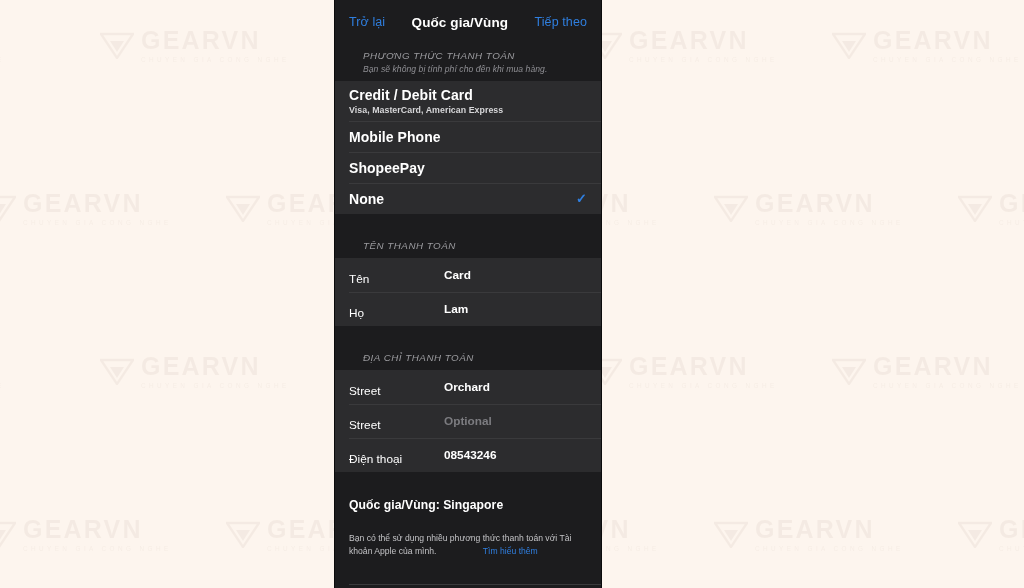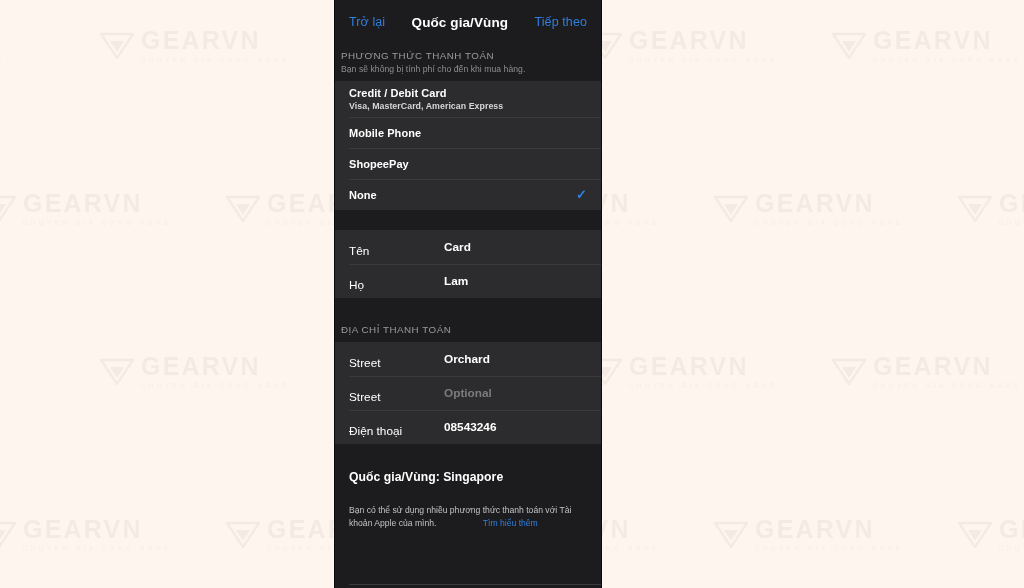--- a/index.html
+++ b/index.html
@@ -86,22 +86,23 @@
   }
   #nav-title {
     font-size: 13.5px;
     font-weight: 700;
     color: #ffffff;
     letter-spacing: 0.1px;
   }
 
   
   .section-head {
-    padding: 6px 14px 7px 6px;
+    padding: 6px 14px 7px 28px;
     background: #1c1c1e;
+    font-style: italic;
   }
   .section-head-title {
     font-size: 9.8px;
     color: #9b9b9f;
     letter-spacing: 0.5px;
     text-transform: uppercase;
   }
   .section-head-sub {
     font-size: 8.6px;
     color: #8e8e93;
@@ -125,21 +126,21 @@
   .row + .row::before {
     content: "";
     position: absolute;
     left: 14px;
     right: 0;
     top: 0;
     height: 1px;
     background: #3a3a3c;
   }
   .row-title {
-    font-size: 11px;
+    font-size: 14px;
     font-weight: 700;
     color: #ffffff;
     letter-spacing: 0.05px;
   }
   .row-sub {
     font-size: 8.8px;
     font-weight: 700;
     color: #d6d6d8;
     margin-top: 2px;
     letter-spacing: 0.05px;
@@ -428,20 +429,23 @@
       <div class="row">
         <div class="row-stack">
           <div class="row-title">None</div>
         </div>
         <span class="check">✓</span>
       </div>
     </div>
 
   <div class="section-gap"></div>
 
+  <div class="section-head">
+    <div class="section-head-title">TÊN THANH TOÁN</div>
+  </div>
   <div class="rows" id="billing-name-rows">
       <div class="row">
         <div class="row-label">Tên</div>
         <div class="row-value">Card</div>
       </div>
       <div class="row">
         <div class="row-label">Họ</div>
         <div class="row-value">Lam</div>
       </div>
     </div>

